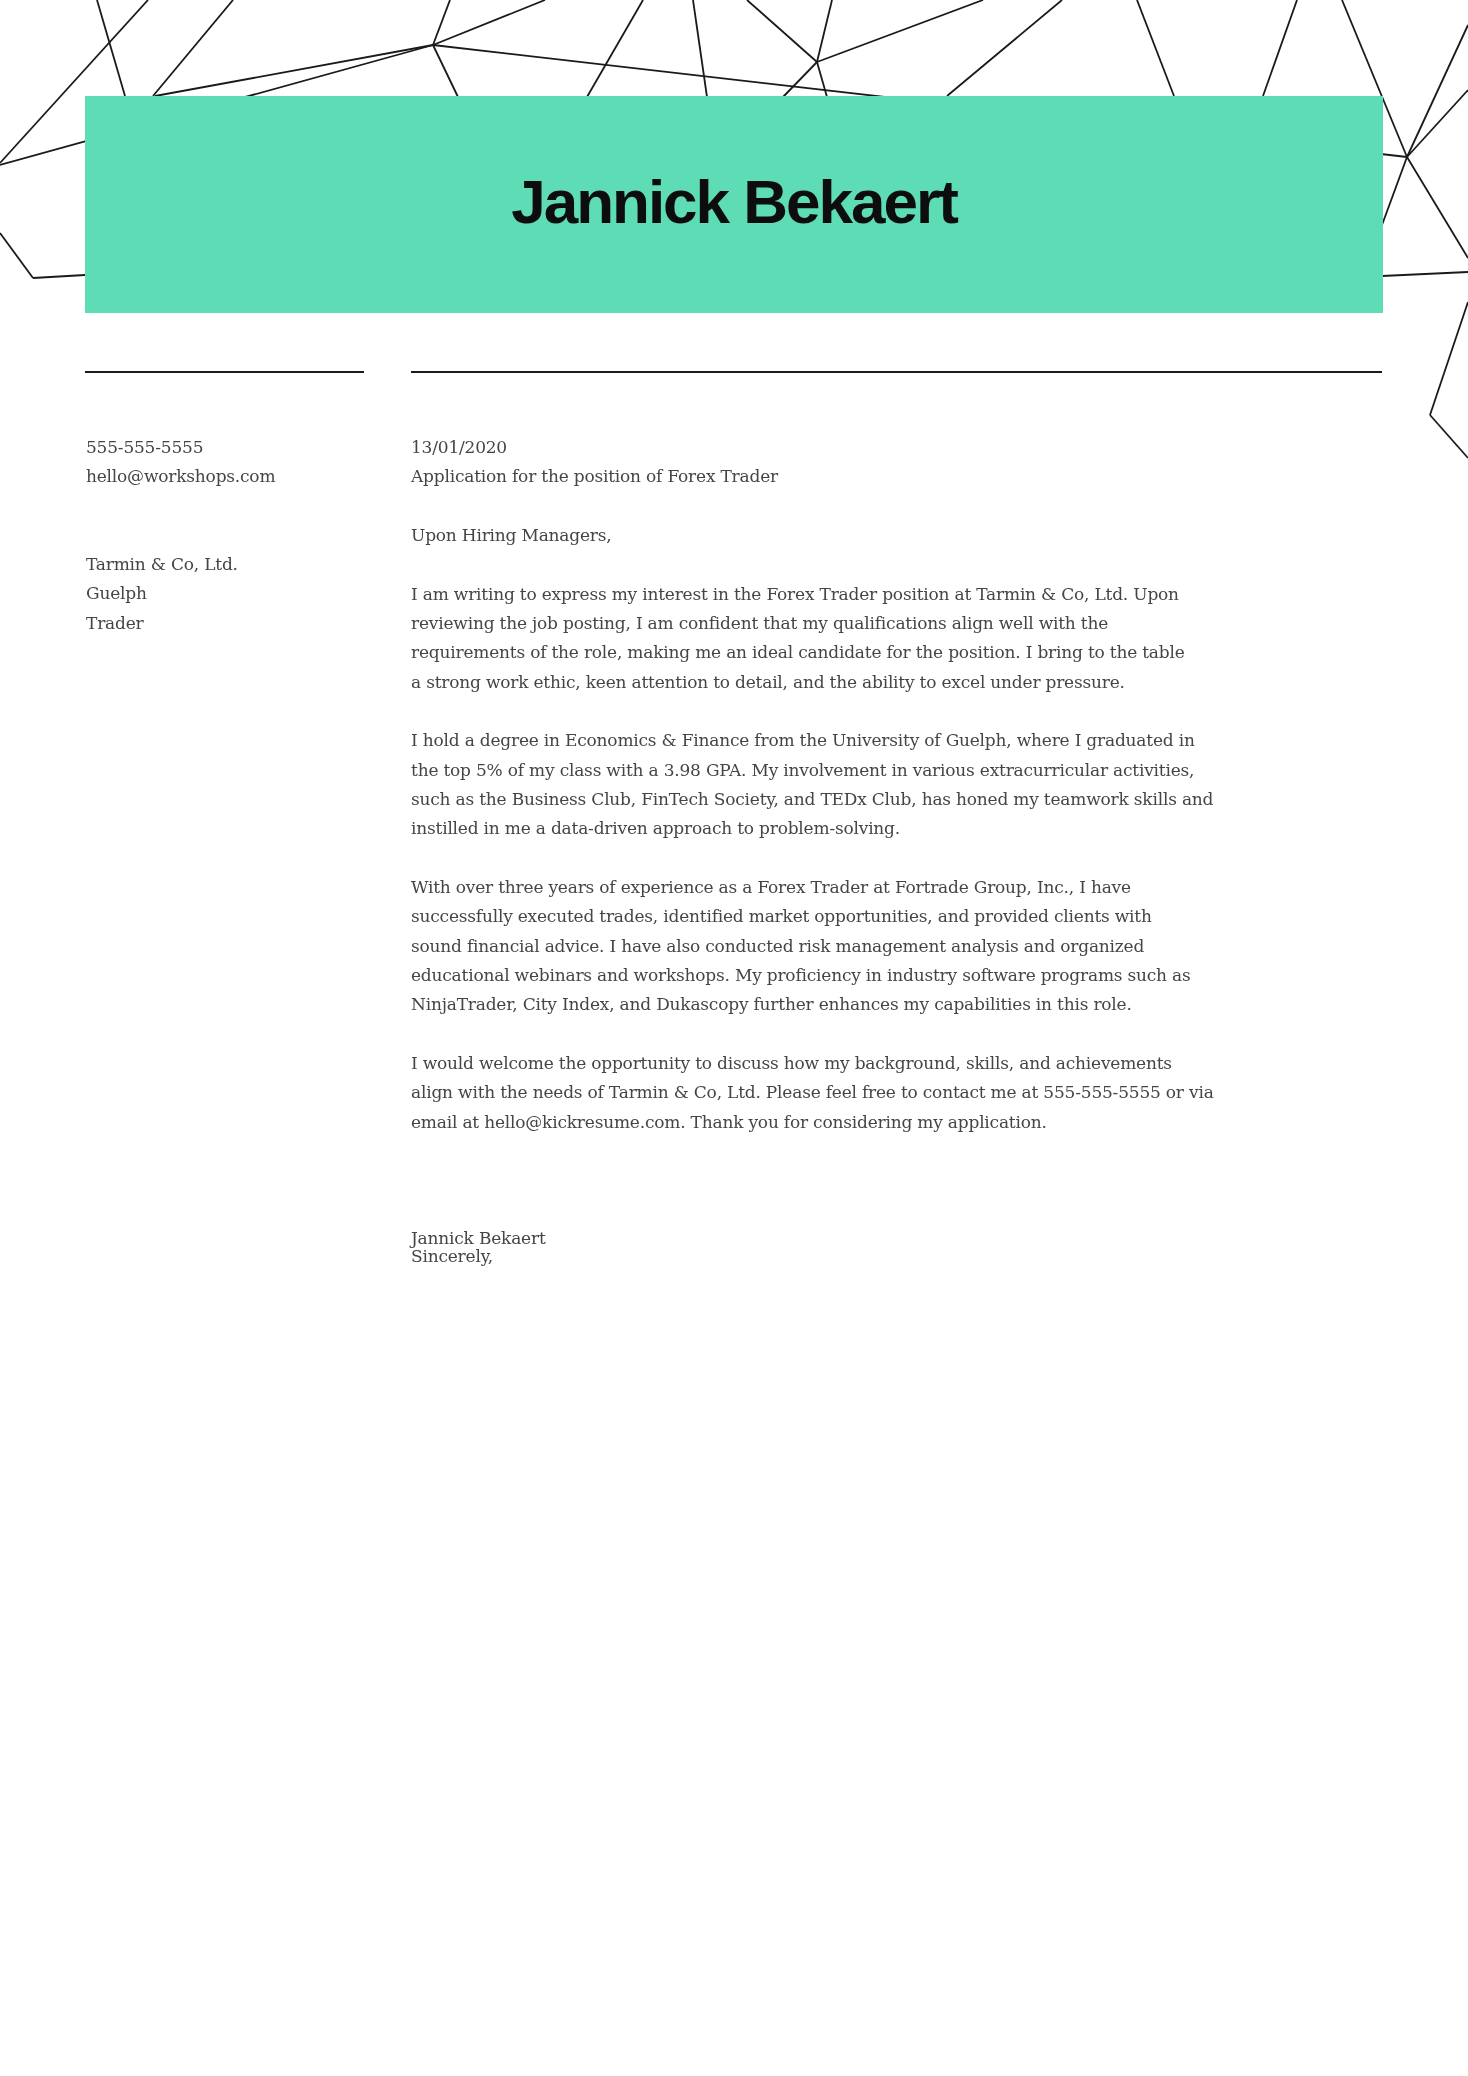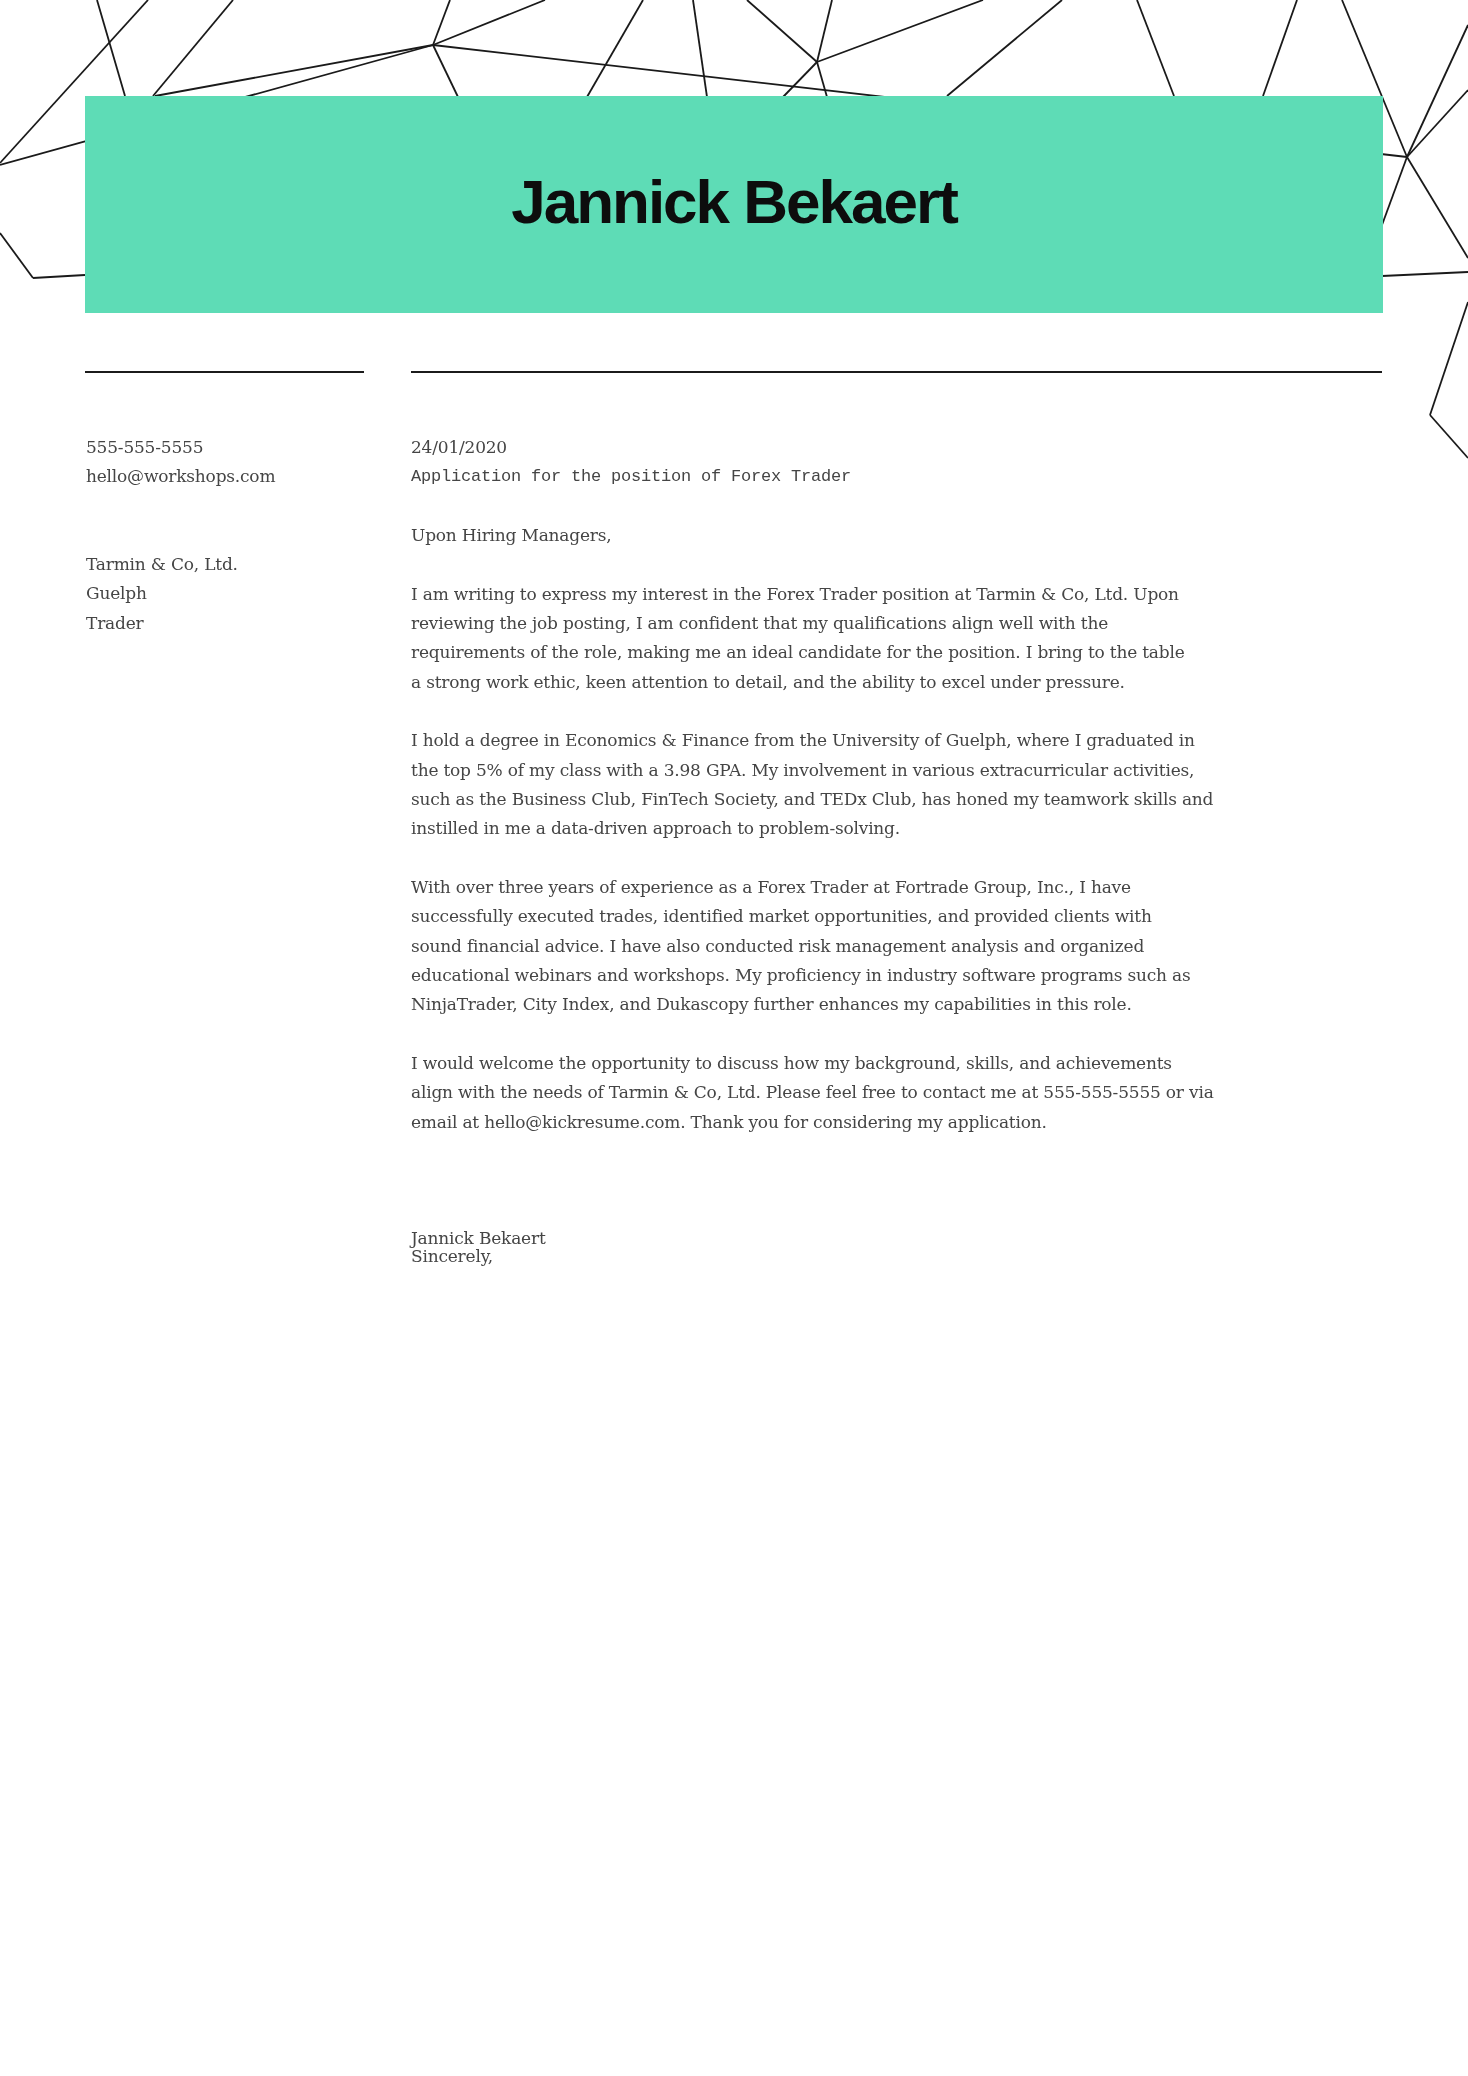--- a/index.html
+++ b/index.html
@@ -28,21 +28,21 @@
   .txt{
     position:absolute;z-index:2;
     font-size:17px;line-height:29.33px;letter-spacing:-0.2px;
     white-space:pre;
   }
   .col-left{left:86px;}
   .col-right{left:411px;}
   .t-contact{top:433px;}
   .t-recipient{top:550px;}
   .t-date{top:433px;}
-  .t-subject{top:462.4px;font-family:Liberation Mono, monospace;}
+  .t-subject{top:462.4px;}
   .t-salutation{top:521px;}
   .t-body{top:579.6px;}
   .t-closing{top:1206px;margin-top:36px;}
   .t-signature{top:1224.2px;}
 </style>
 </head>
 <body style="color: rgb(69, 69, 69);">
 
 <svg id="decor" width="1468" height="480" viewBox="0 0 1468 480">
     <line x1="97" y1="0" x2="125" y2="96" stroke="#1a1a1a" stroke-width="1.8"></line>
@@ -79,21 +79,21 @@
 <div class="band" style="background: rgb(94, 220, 182);"></div>
 <div class="name" style="color: rgb(13, 13, 13);">Jannick Bekaert</div>
 
 <div class="divider left" style="background: rgb(27, 27, 27);"></div>
 <div class="divider right" style="background: rgb(27, 27, 27);"></div>
 
 <div class="txt col-left t-contact"><div>555-555-5555</div><div>hello@workshops.com</div></div>
 
 <div class="txt col-left t-recipient"><div>Tarmin &amp; Co, Ltd.</div><div>Guelph</div><div>Trader</div></div>
 
-<div class="txt col-right t-date">24/01/2020</div>
+<div class="txt col-right t-date">13/01/2020</div>
 <div class="txt col-right t-subject">Application for the position of Forex Trader</div>
 <div class="txt col-right t-salutation">Upon Hiring Managers,</div>
 <div class="txt col-right t-body">I am writing to express my interest in the Forex Trader position at Tarmin &amp; Co, Ltd. Upon
 reviewing the job posting, I am confident that my qualifications align well with the
 requirements of the role, making me an ideal candidate for the position. I bring to the table
 a strong work ethic, keen attention to detail, and the ability to excel under pressure.
 
 I hold a degree in Economics &amp; Finance from the University of Guelph, where I graduated in
 the top 5% of my class with a 3.98 GPA. My involvement in various extracurricular activities,
 such as the Business Club, FinTech Society, and TEDx Club, has honed my teamwork skills and

